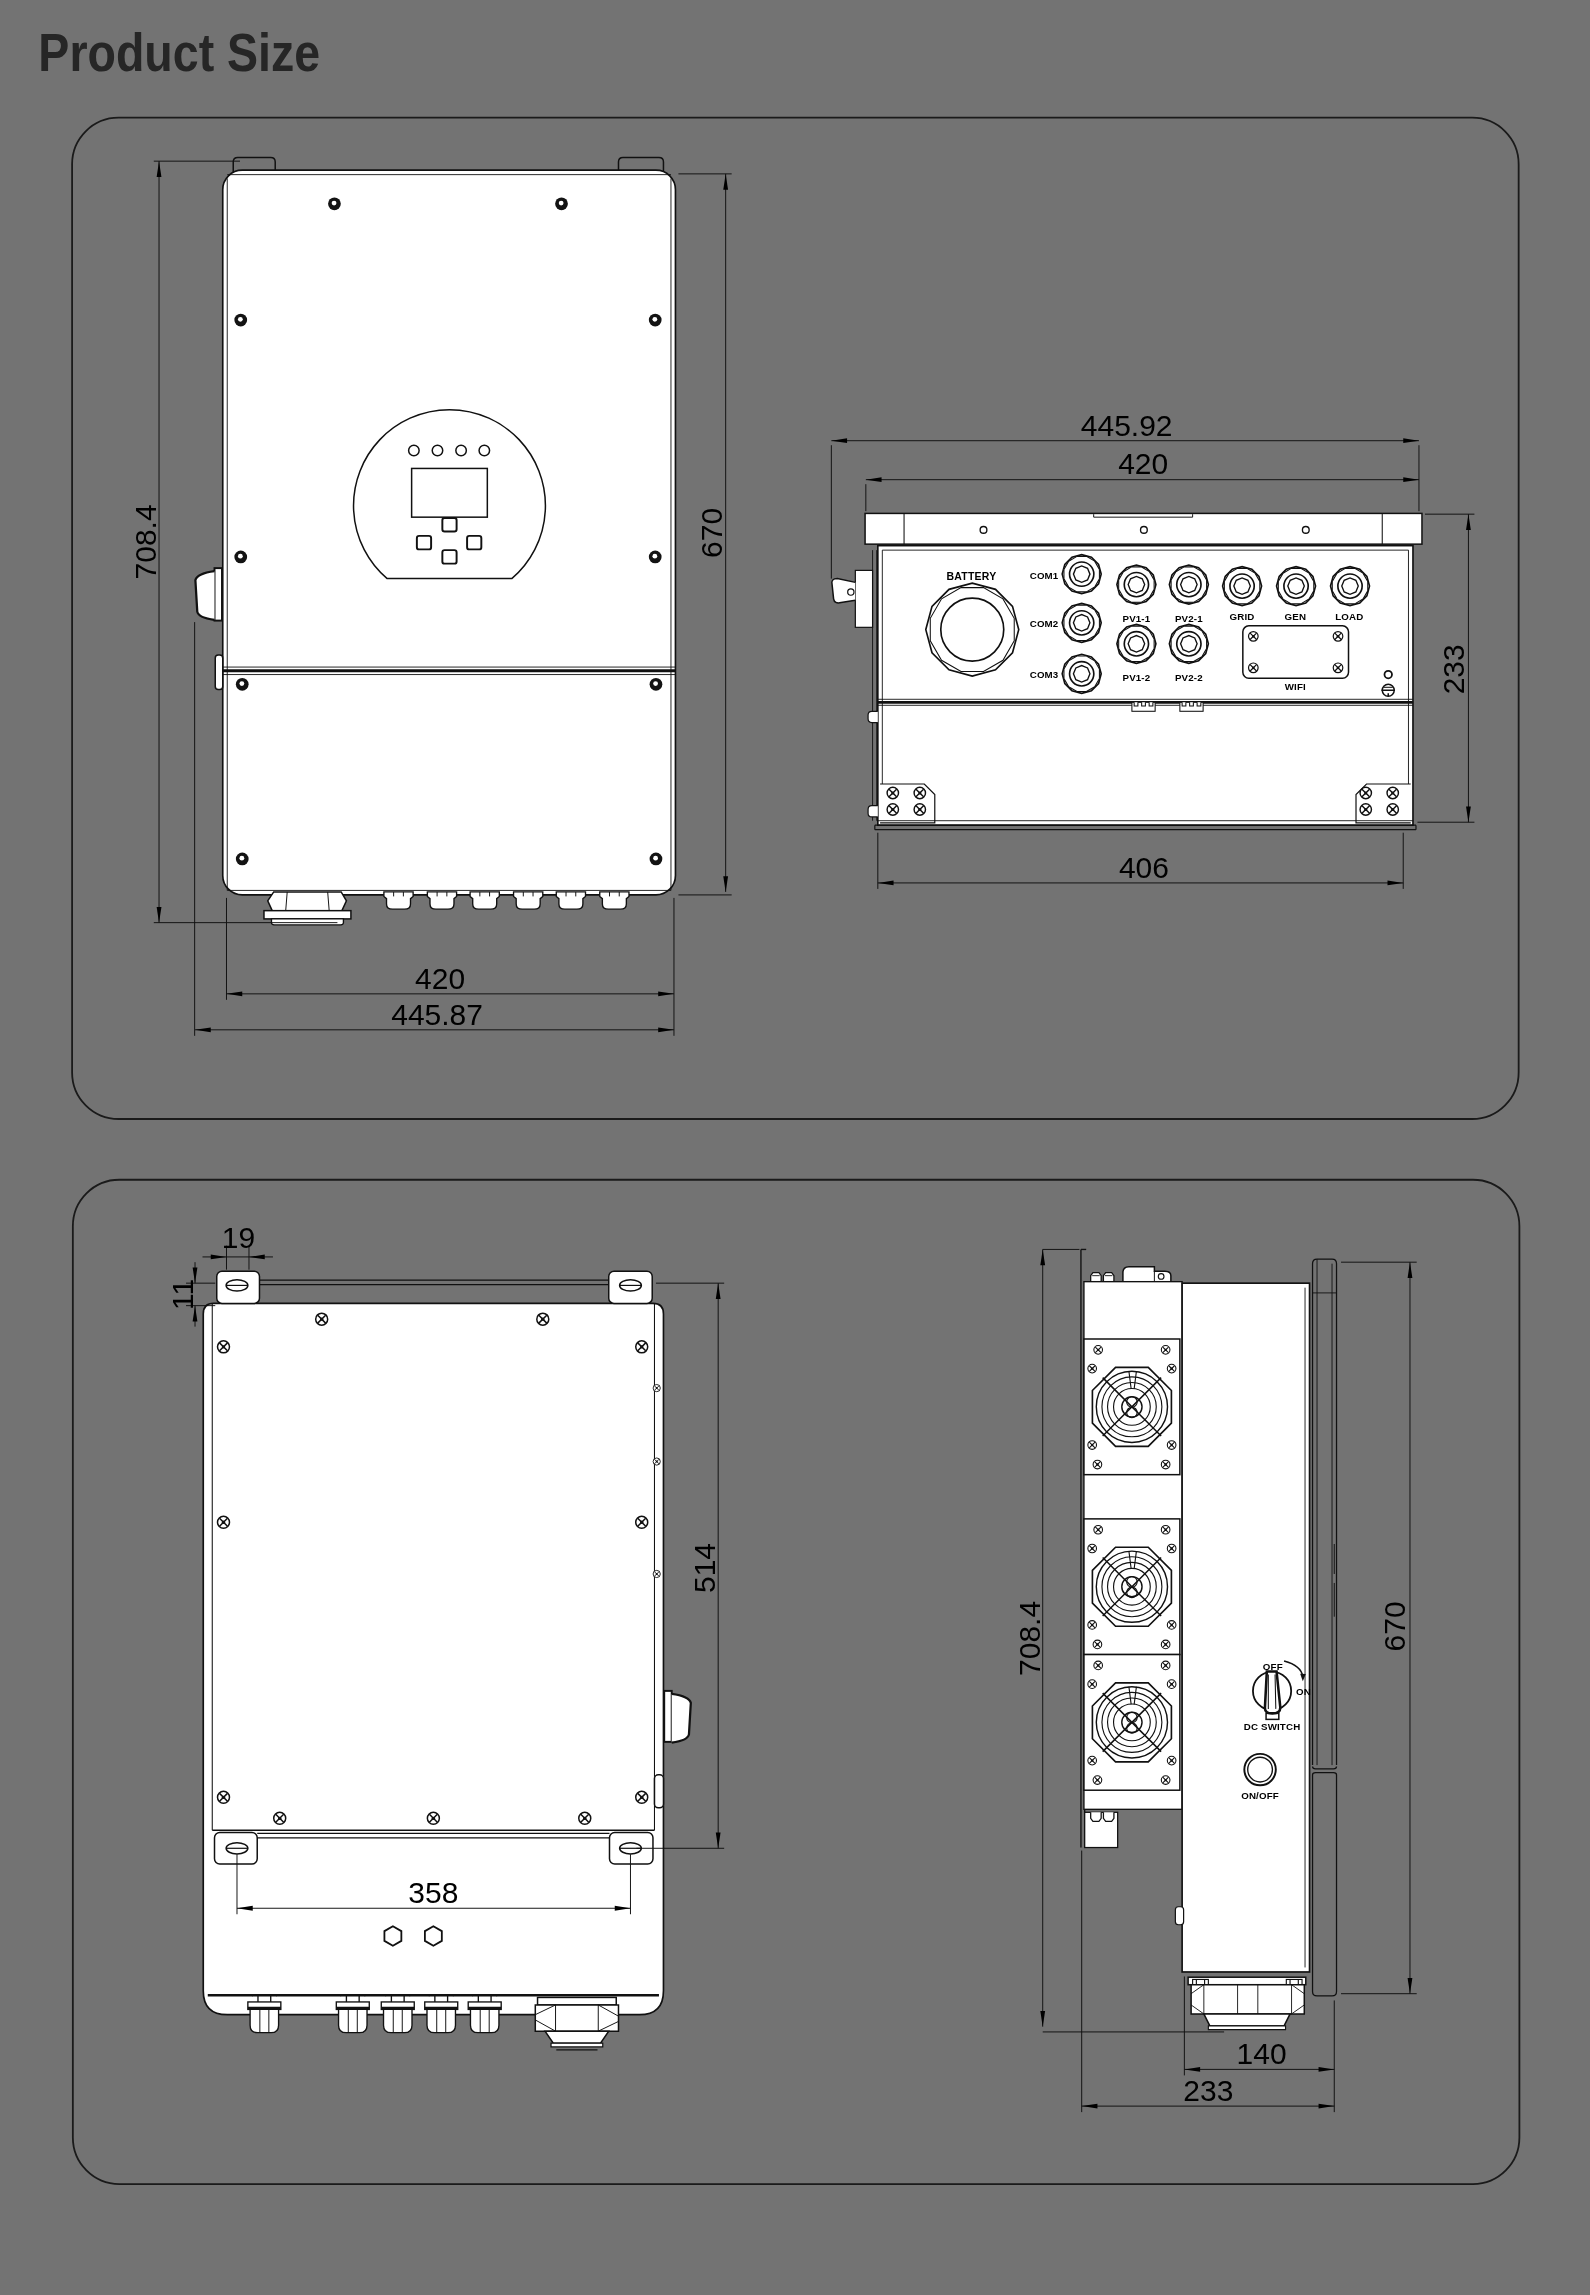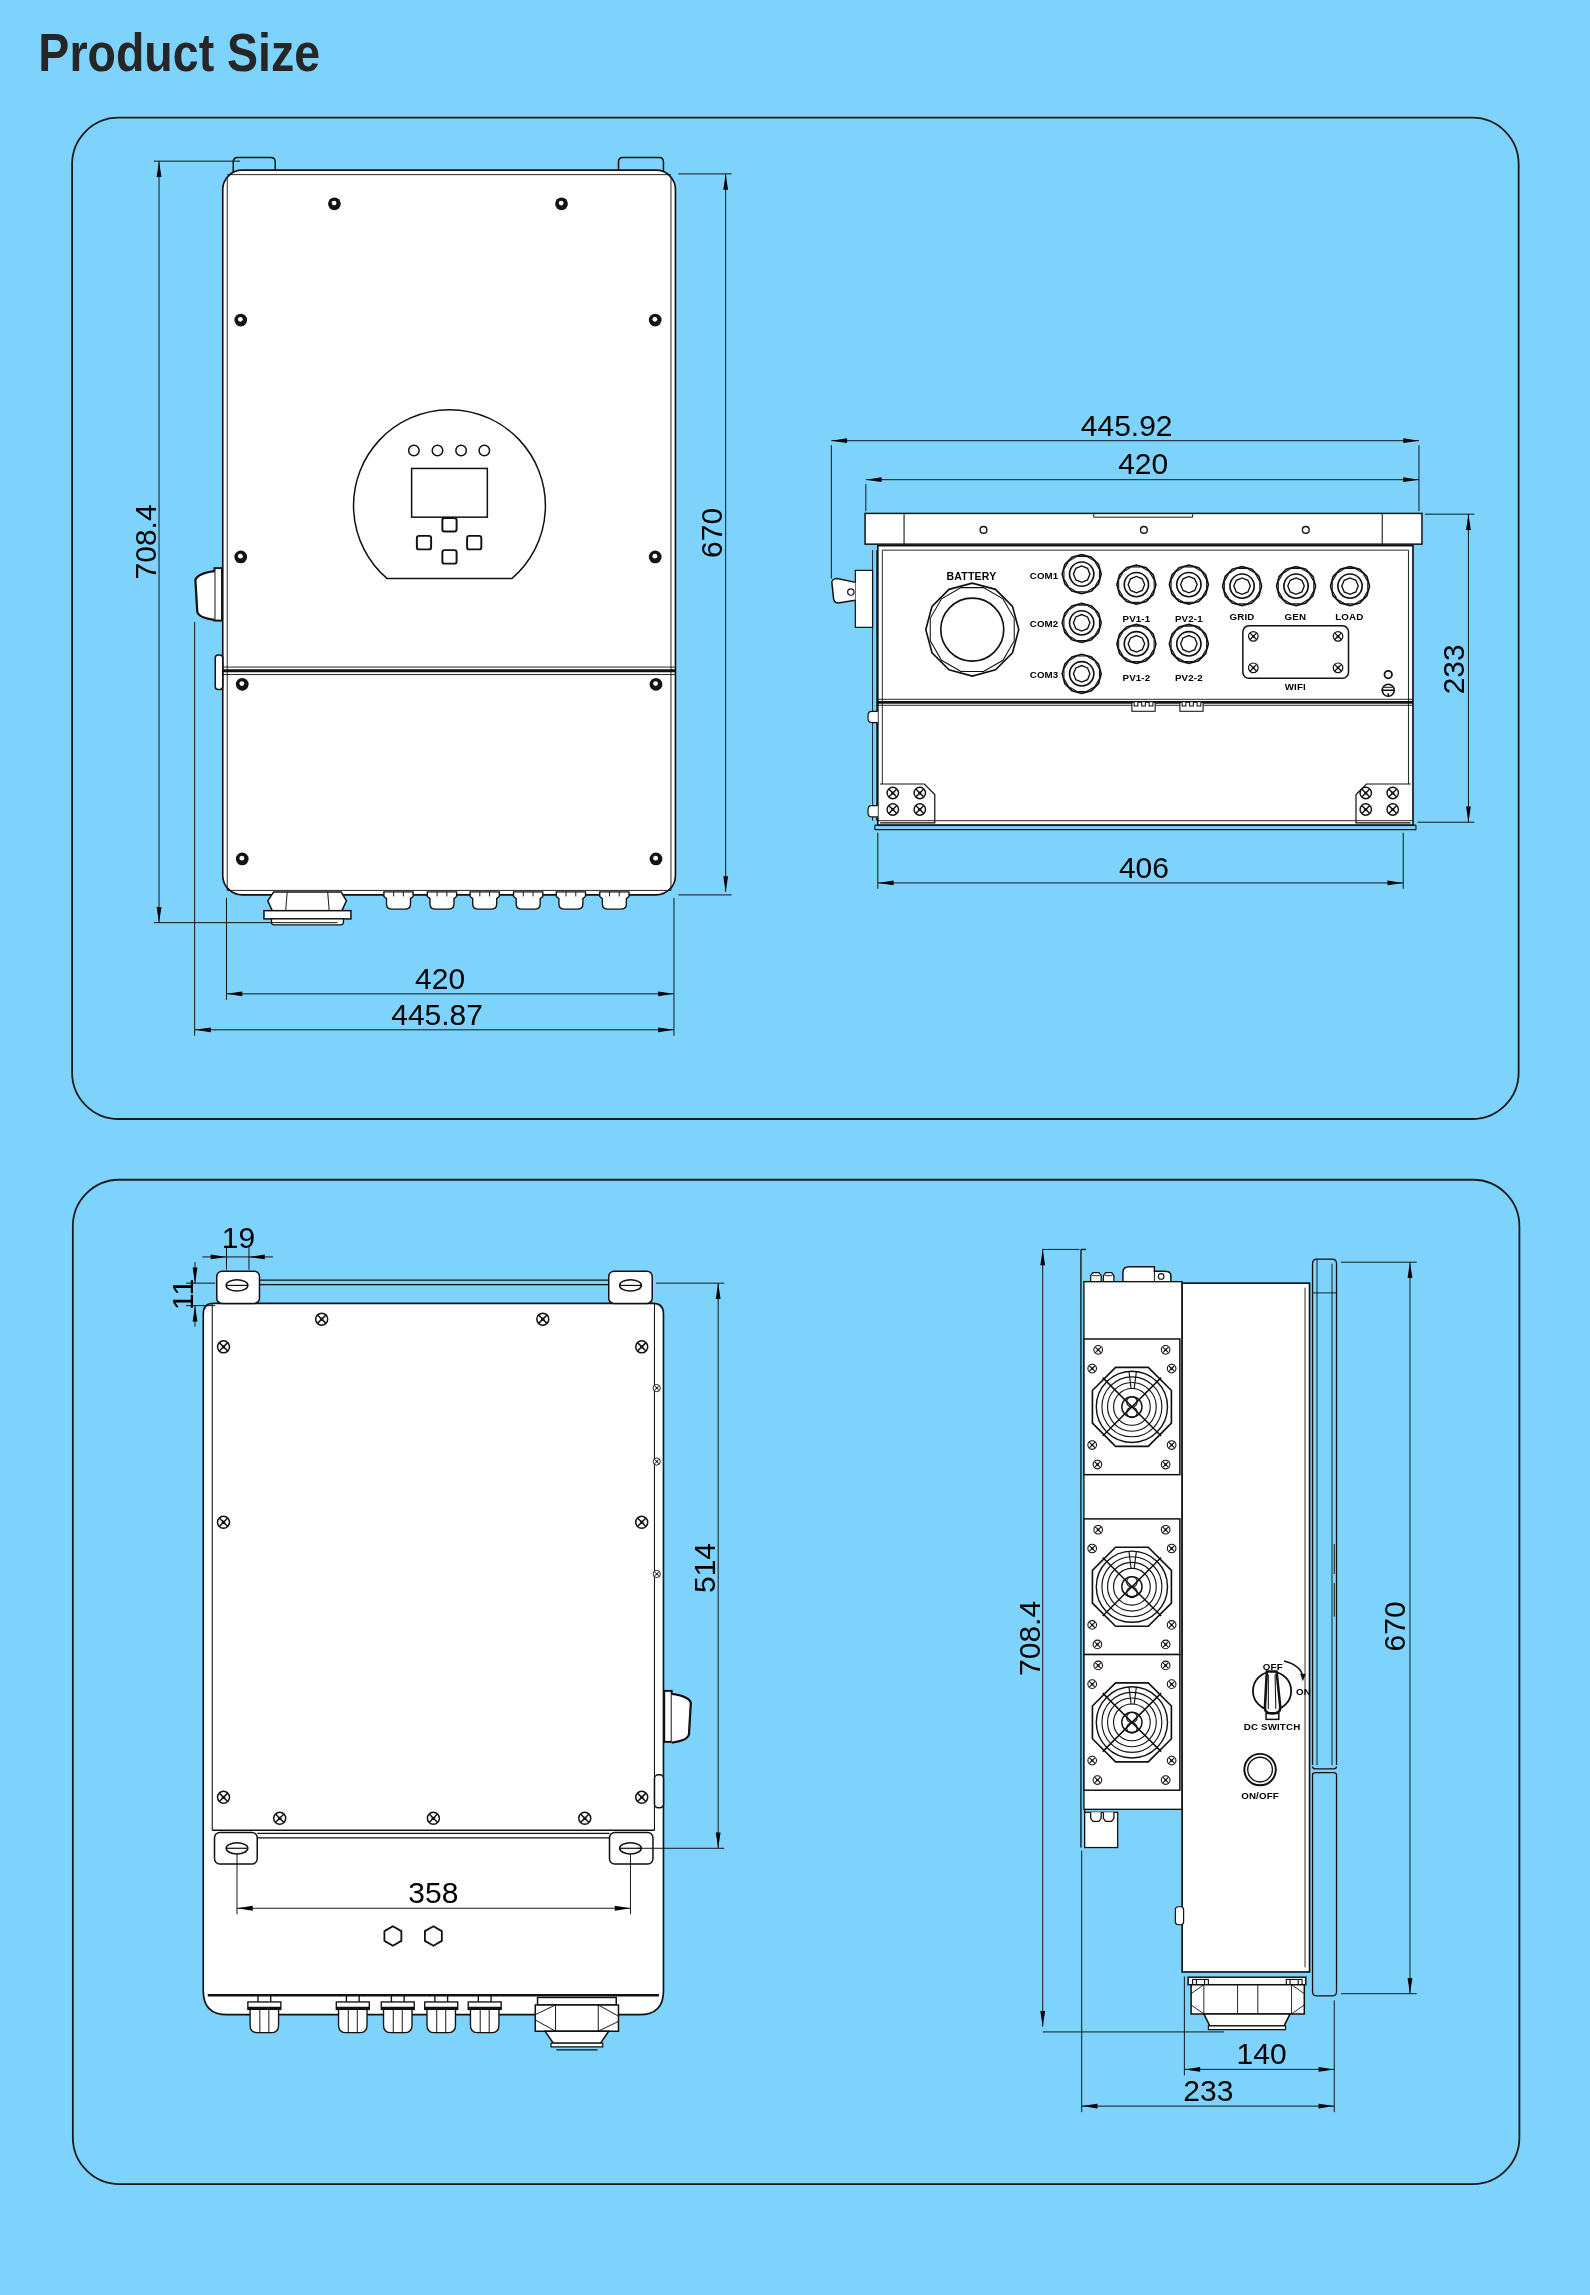--- a/index.html
+++ b/index.html
@@ -1,16 +1,16 @@
 <!DOCTYPE html>
 <html style="font-size:12px"><head>
 <meta charset="utf-8">
 <style>
   html,body{margin:0;padding:0;background:#ffffff;}
-  .page{width:1590px;height:2295px;position:relative;background:#7dd3fc;overflow:hidden;}
+  .page{width:1590px;height:2295px;position:relative;background:#737373;overflow:hidden;}
   svg{display:block;}
   text{font-family:"Liberation Sans",sans-serif;fill:#000;}
   .dim{font-size:40px;}
   .dimS{font-size:40px;}
   .lbl{font-size:14px;font-weight:bold;letter-spacing:0.3px;}
   .lbl2{font-size:13px;font-weight:bold;letter-spacing:0.2px;}
   .ttl{font-size:72px;font-weight:bold;fill:#262626;}
 </style>
 </head>
 <body>

